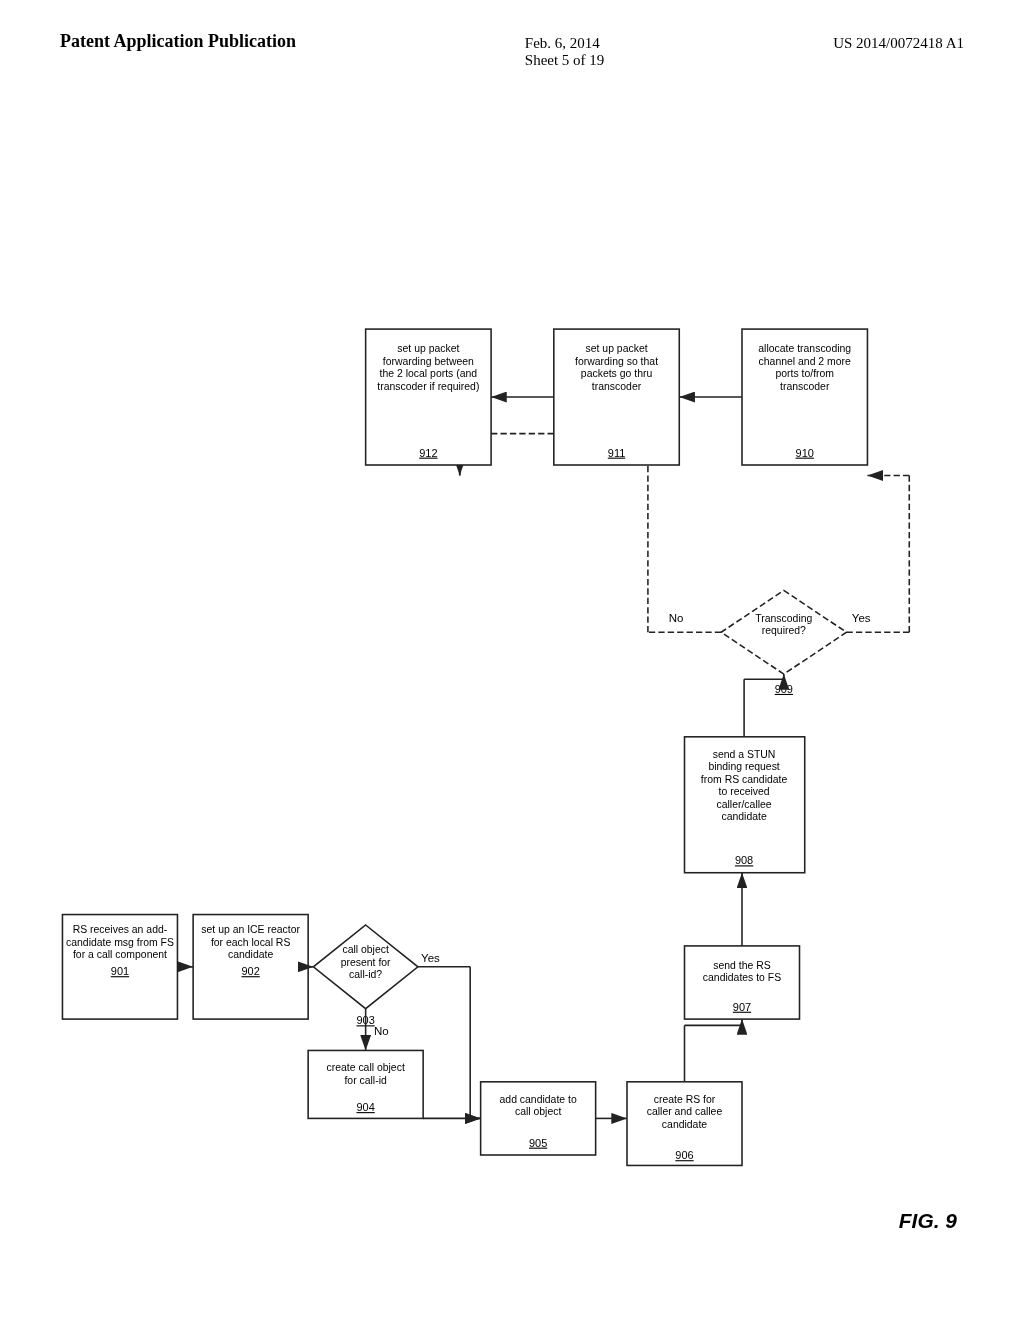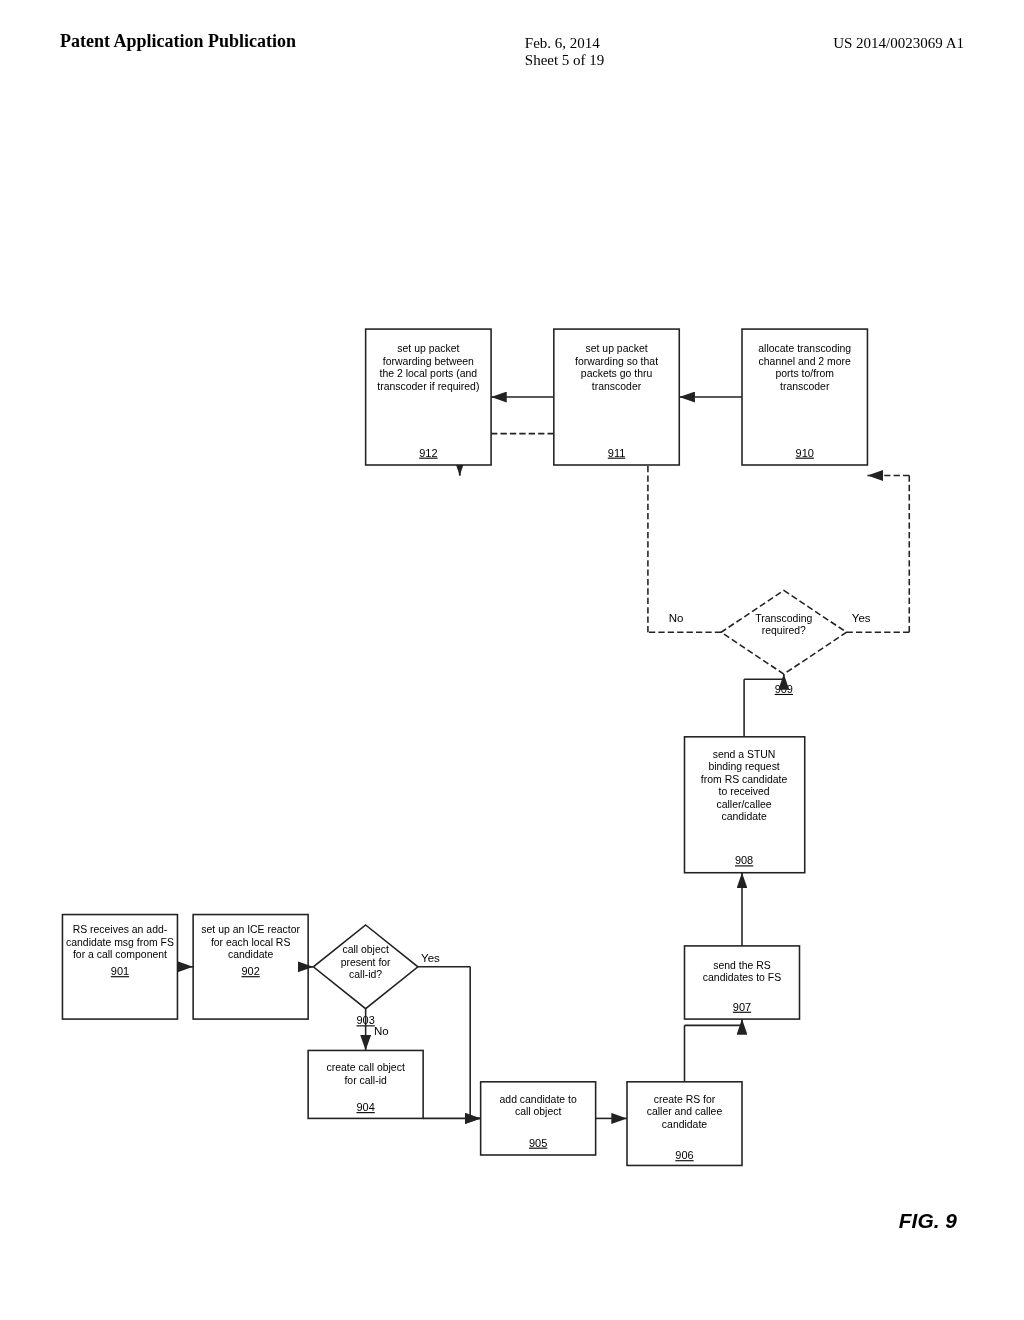--- a/index.html
+++ b/index.html
@@ -48,21 +48,21 @@
   </style>
 </head>
 <body>
 
 <div class="header">
   <div class="header-left">Patent Application Publication</div>
   <div class="header-center">
     <span>Feb. 6, 2014</span><br>
     <span>Sheet 5 of 19</span>
   </div>
-  <div class="header-right">US 2014/0023069 A1</div>
+  <div class="header-right">US 2014/0072418 A1</div>
 </div>
 
 <div class="diagram-area">
   <svg class="diagram-svg" viewBox="0 0 900 1100" xmlns="http://www.w3.org/2000/svg">
     <defs>
       <marker id="arrow" markerWidth="10" markerHeight="7" refX="10" refY="3.5" orient="auto">
         <polygon points="0 0, 10 3.5, 0 7" fill="#222"></polygon>
       </marker>
       <marker id="arrow-dashed" markerWidth="10" markerHeight="7" refX="10" refY="3.5" orient="auto">
         <polygon points="0 0, 10 3.5, 0 7" fill="#222"></polygon>

